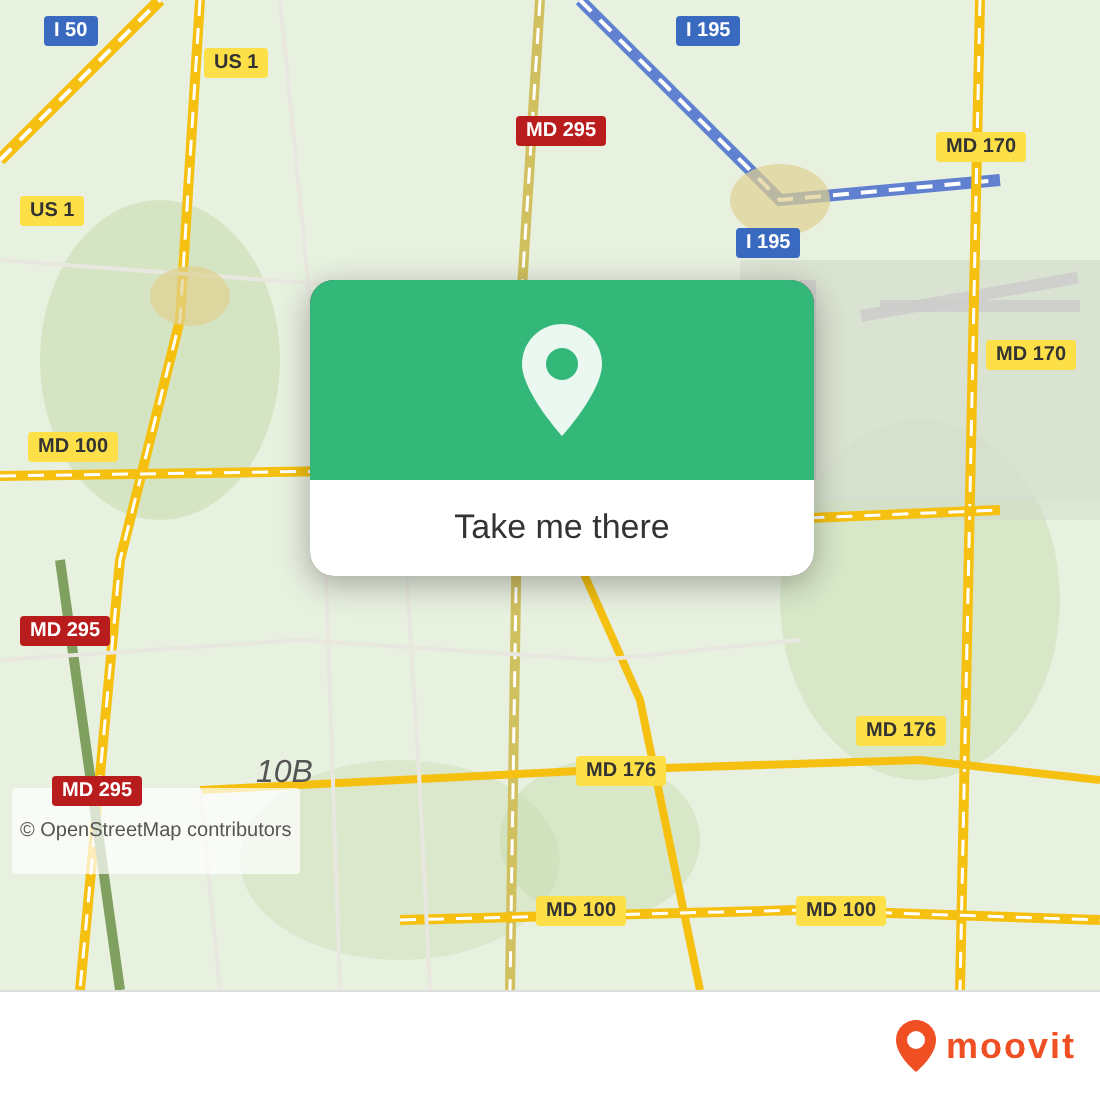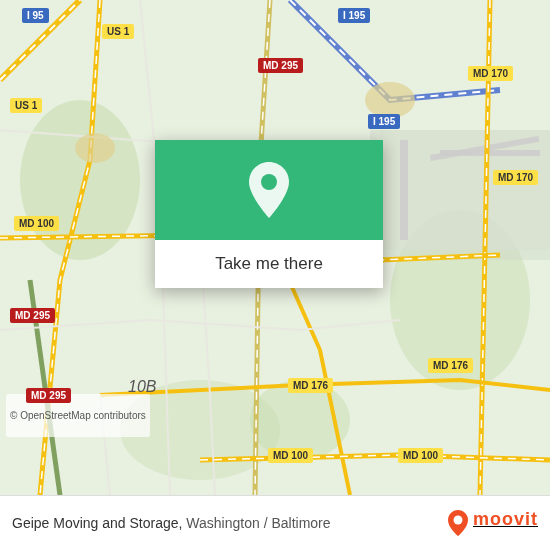--- a/index.html
+++ b/index.html
@@ -35,33 +35,33 @@
       background: white;
       display: flex;
       align-items: center;
       padding: 0 12px;
       border-top: 1px solid #ddd;
       gap: 8px;
     }
 
     .moovit-logo-area {
       display: flex;
+      align-items: center;
       margin-left: auto;
       gap: 4px;
-      text-decoration: underline;
     }
 
     
     #popup-card {
       position: absolute;
       top: 140px;
       left: 155px;
-      width: 228px;
+      width: 252px;
       background: #404040;
-      border-radius: 0;
+      border-radius: 12px;
       box-shadow: 0 4px 16px rgba(0,0,0,0.3);
       overflow: hidden;
       z-index: 10;
     }
 
     .popup-top {
       background: #34b87a;
       height: 100px;
       display: flex;
       align-items: center;
@@ -187,21 +187,21 @@
     <path d="M 0,130 L 200,145 L 300,160" stroke="#e8e8e0" stroke-width="2" fill="none"></path>
     <path d="M 0,330 L 150,320 L 300,330 L 400,320" stroke="#e8e8e0" stroke-width="2" fill="none"></path>
     <path d="M 100,395 L 110,495" stroke="#e8e8e0" stroke-width="2" fill="none"></path>
     <path d="M 200,235 L 210,395 L 215,495" stroke="#e8e8e0" stroke-width="2" fill="none"></path>
 
     <ellipse cx="95" cy="148" rx="20" ry="15" fill="#e0d090" opacity="0.7"></ellipse>
     <ellipse cx="390" cy="100" rx="25" ry="18" fill="#e0d090" opacity="0.7"></ellipse>
     <ellipse cx="258" cy="245" rx="15" ry="12" fill="#e0d090" opacity="0.6"></ellipse>
   </svg>
 
-  <div class="road-label road-label-blue" style="top:8px;left:22px;">I 95</div>
+  <div class="road-label road-label-blue" style="top:8px;left:22px;">I 50</div>
   <div class="road-label" style="top:24px;left:102px;">US 1</div>
   <div class="road-label road-label-blue" style="top:8px;left:338px;">I 195</div>
   <div class="road-label road-label-green" style="top:58px;left:258px;">MD 295</div>
   <div class="road-label road-label-blue" style="top:114px;left:368px;">I 195</div>
   <div class="road-label" style="top:66px;left:468px;">MD 170</div>
   <div class="road-label" style="top:98px;left:10px;">US 1</div>
   <div class="road-label" style="top:216px;left:14px;">MD 100</div>
   <div class="road-label road-label-green" style="top:308px;left:10px;">MD 295</div>
   <div class="road-label" style="top:270px;left:296px;">MD 170</div>
   <div class="road-label road-label-green" style="top:388px;left:26px;">MD 295</div>
@@ -221,24 +221,20 @@
       </svg>
     </div>
     <button class="popup-button">Take me there</button>
     <div class="popup-tail"></div>
   </div>
 
   <div class="osm-credit">© OpenStreetMap contributors</div>
 </div>
 
 <div id="bottom-bar">
-  <span style="font-size:14px;color:#333;">
-    <span>Geipe Moving and Storage,</span>
-    <span style="color:#555;">Washington / Baltimore</span>
-  </span>
   <div class="moovit-logo-area">
 
     <svg width="22" height="28" viewBox="0 0 22 28" xmlns="http://www.w3.org/2000/svg">
       <path d="M11 1 C5.5 1 1 5.5 1 11 C1 19 11 27 11 27 C11 27 21 19 21 11 C21 5.5 16.5 1 11 1 Z" fill="#f04e23"></path>
       <circle cx="11" cy="11" r="4.5" fill="white"></circle>
     </svg>
     <span style="font-size:18px;font-weight:bold;color:#f04e23;letter-spacing:1px;">moovit</span>
   </div>
 </div>
 

